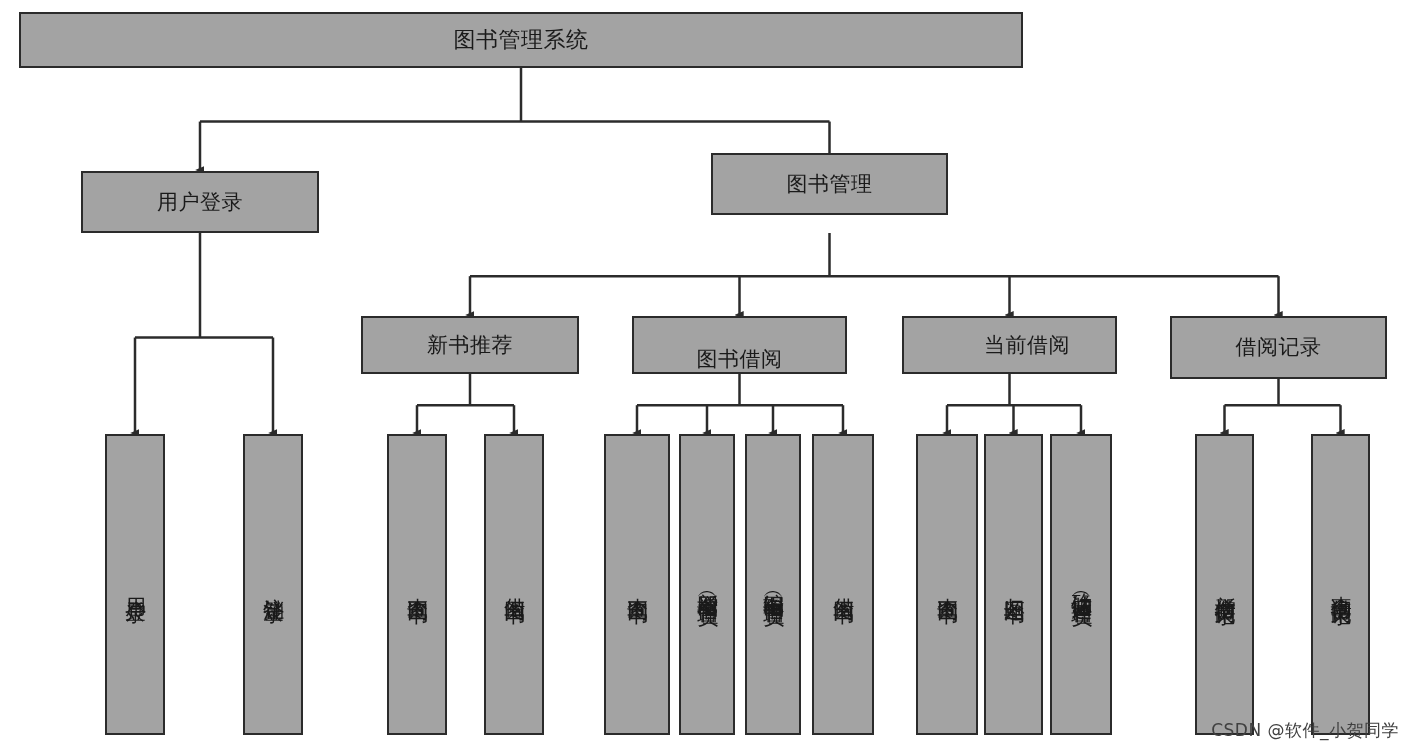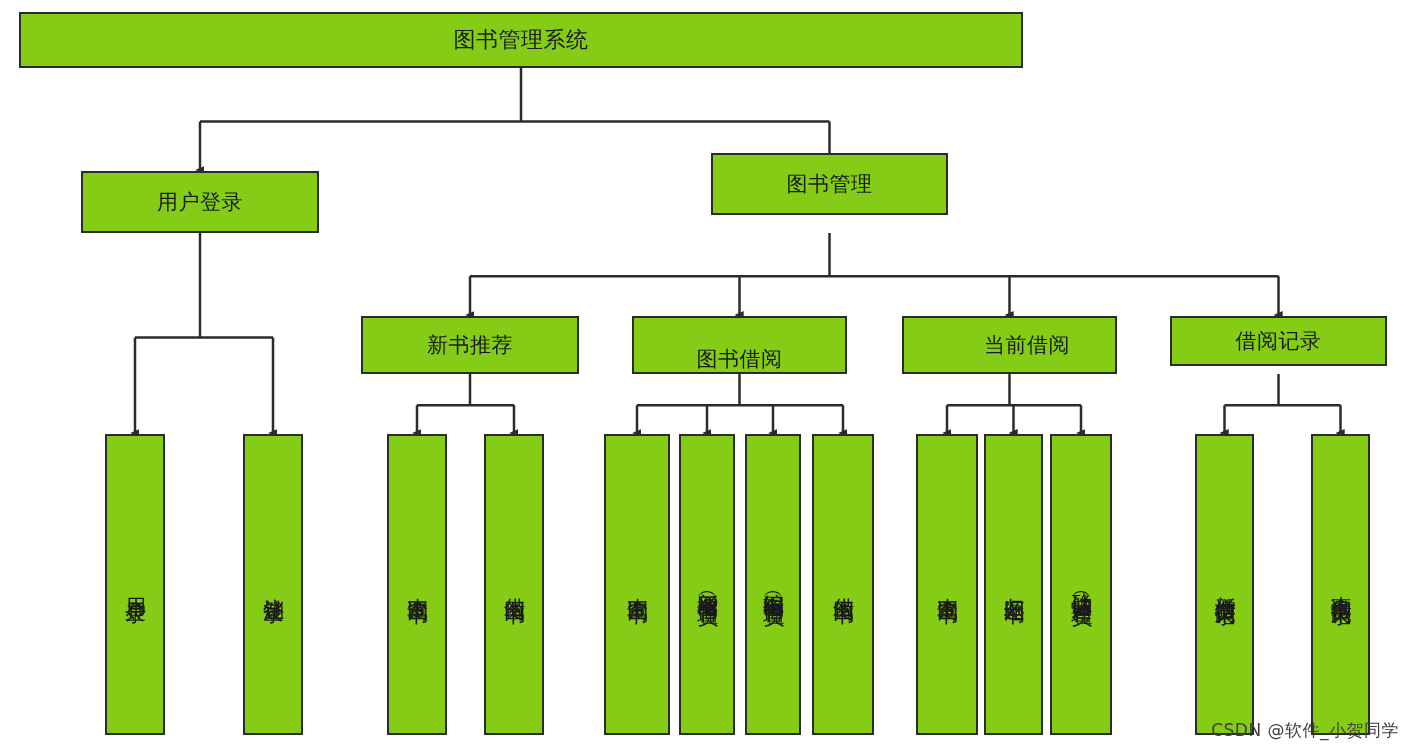--- a/index.html
+++ b/index.html
@@ -23,21 +23,21 @@
     left: 0;
     top: 0;
     width: 1405px;
     height: 747px;
     pointer-events: none;
   }
   .node {
     position: absolute;
     box-sizing: border-box;
     border: 2.5px solid #2b2b2b;
-    background: #84cc16;
+    background: #a3a3a3;
     display: flex;
     align-items: center;
     justify-content: center;
     color: #1a1a1a;
   }
   .node-label {
     display: block;
     text-align: center;
     line-height: 1.18;
     white-space: nowrap;
@@ -135,21 +135,21 @@
 
   <div class="node horiz" style="left: 361px; top: 316px; width: 218px; height: 58px;">
     <span class="node-label">新书推荐</span>
   </div>
   <div class="node horiz" style="left: 632px; top: 316px; width: 215px; height: 58px; align-items: flex-end;">
     <span class="node-label">图书借阅</span>
   </div>
   <div class="node horiz" style="left: 902px; top: 316px; width: 215px; height: 58px; padding-left: 35px;">
     <span class="node-label">当前借阅</span>
   </div>
-  <div class="node horiz" style="left: 1170px; top: 316px; width: 217px; height: 50px;">
+  <div class="node horiz" style="left: 1170px; top: 316px; width: 217px; height: 63px;">
     <span class="node-label">借阅记录</span>
   </div>
 
   <div class="node vert" style="left: 105px; top: 434px; width: 60px; height: 301px;">
     <span class="node-label">用户登录</span>
   </div>
   <div class="node vert" style="left: 243px; top: 434px; width: 60px; height: 301px;">
     <span class="node-label">注销登录</span>
   </div>
 

